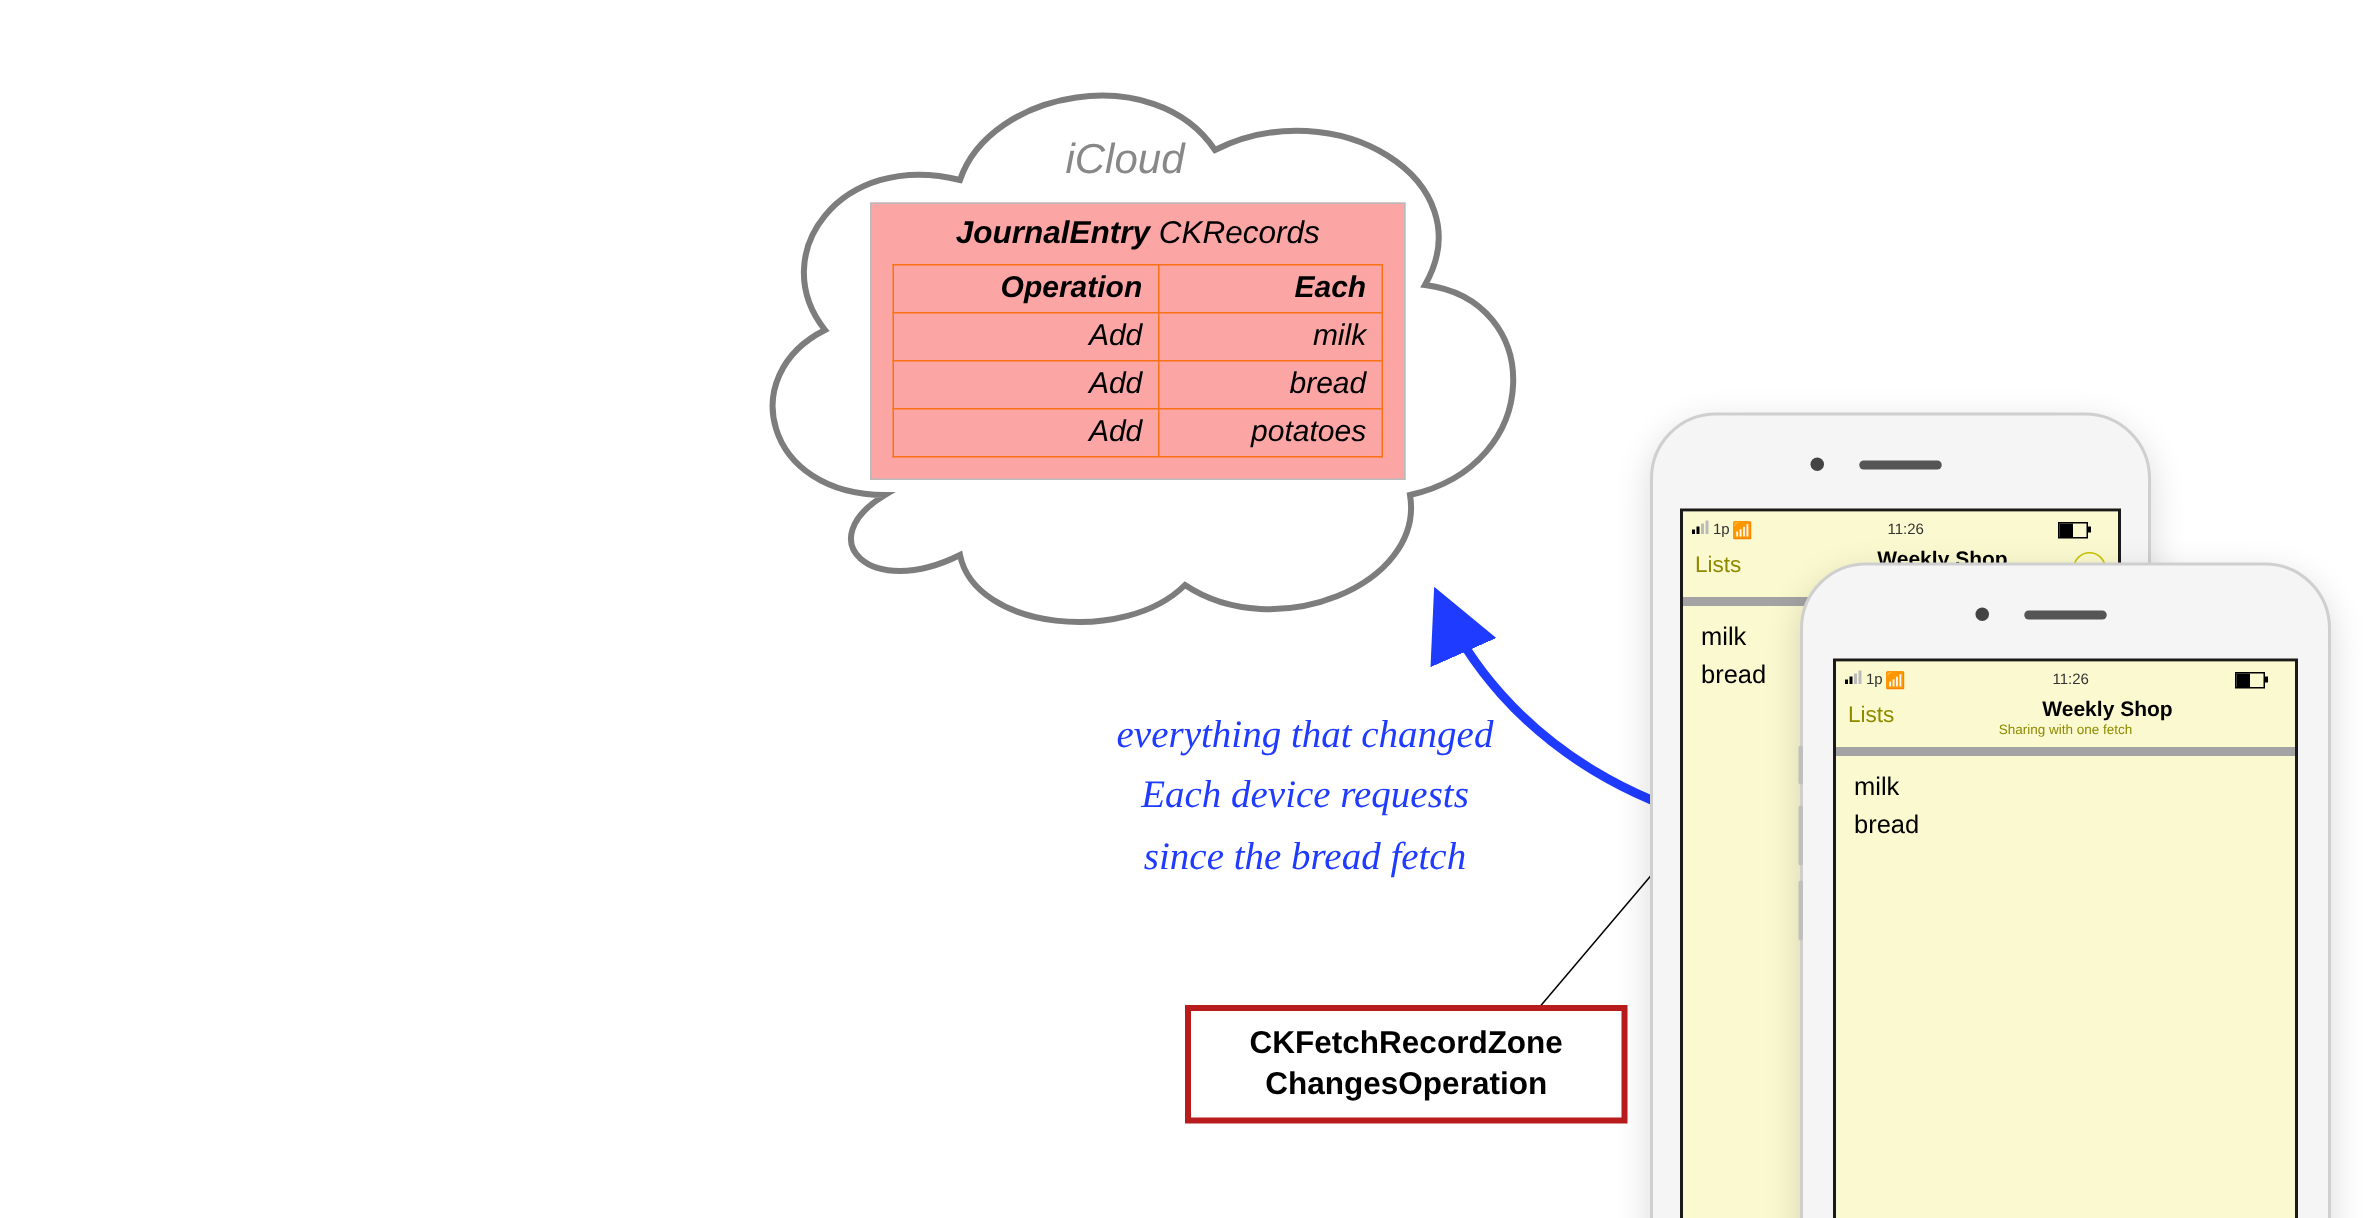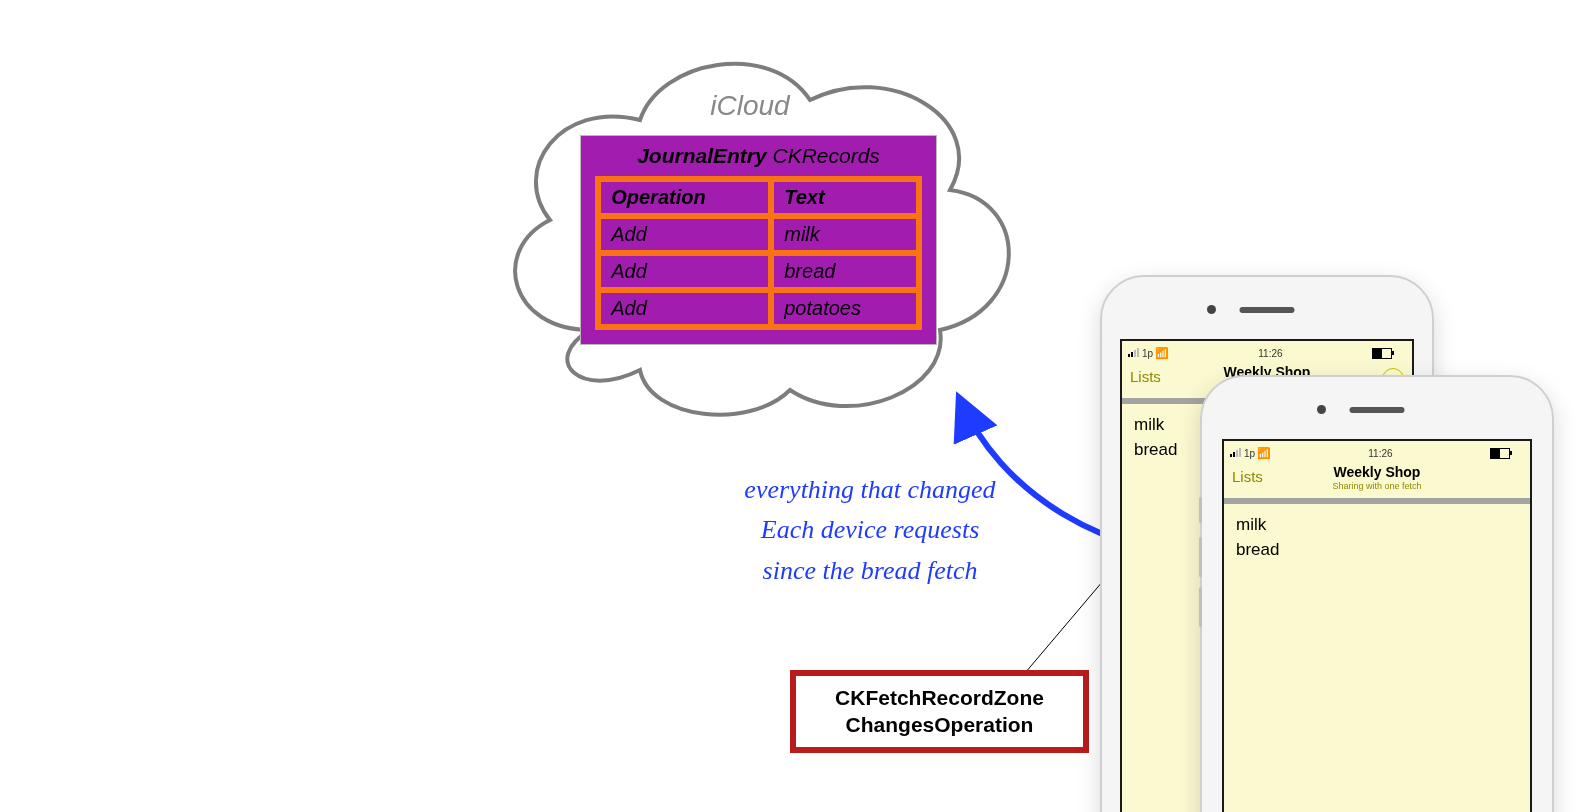--- a/index.html
+++ b/index.html
@@ -30,38 +30,38 @@
     font-size: 28px;
     color: #888888;
     font-weight: 400;
   }
   .cloud-table-wrap {
     position: absolute;
     left: 110px;
     top: 105px;
     width: 355px;
     border: 1px solid #b9b9b9;
-    background: #a21caf;
+    background: #fca5a5;
   }
   .cloud-table-header {
     text-align: center;
     font-size: 21px;
     padding: 8px 0;
   }
   .cloud-table-header b { font-weight: 700; }
   table.records {
     width: 92%;
     margin: 0 auto 14px auto;
     border-collapse: collapse;
     font-size: 20px;
   }
   table.records th, table.records td {
-    border: 6px solid #f97316;
+    border: 1px solid #f97316;
     padding: 4px 10px;
-    text-align: left;
+    text-align: right;
   }
   table.records th { font-weight: 700; }
 
   
   .annotation {
     position: absolute;
     left: 660px;
     top: 470px;
     width: 420px;
     text-align: center;
@@ -89,21 +89,21 @@
     top: 555px;
     width: 120px;
     height: 120px;
     pointer-events: none;
   }
   .op-box {
     position: absolute;
     left: 790px;
     top: 670px;
     width: 275px;
-    border: 6px solid #b91c1c;
+    border: 4px solid #b91c1c;
     background: #fff;
     text-align: center;
     font-size: 21px;
     font-weight: 700;
     padding: 8px 6px;
     line-height: 1.3;
   }
 
   
   .phone {
@@ -167,21 +167,21 @@
     height: 36px;
     background: #fbf9cf;
     border-bottom: 6px solid #a3a3a3;
   }
   .navbar .back {
     position: absolute; left: 8px; top: 6px;
     color: #8e8a00; font-size: 15px;
   }
   .navbar .title {
     position: absolute; width:100%; top:2px; text-align:center;
-    font-size: 14px; font-weight:600; color:#000;
+    font-size: 14px; font-weight:600; color:#000;padding-left:28px;
   }
   .navbar .subtitle {
     position: absolute; width:100%; top:19px; text-align:center;
     font-size: 9px; color:#8e8a00;
   }
   .navbar .share-dot {
     position:absolute; right:8px; top:6px; width:20px; height:20px;
     border:1.5px solid #c7c200; border-radius:50%;
   }
 
@@ -219,21 +219,21 @@
   </svg>
   <div class="cloud-title">iCloud</div>
   <div class="cloud-table-wrap">
     <div class="cloud-table-header">
       <b>JournalEntry</b><span> CKRecords</span>
     </div>
     <table class="records">
       <tbody>
           <tr>
         <th>Operation</th>
-        <th>Text</th>
+        <th>Each</th>
       </tr>
       <tr>
         <td>Add</td>
         <td>milk</td>
       </tr>
       <tr>
         <td>Add</td>
         <td>bread</td>
       </tr>
       <tr>

